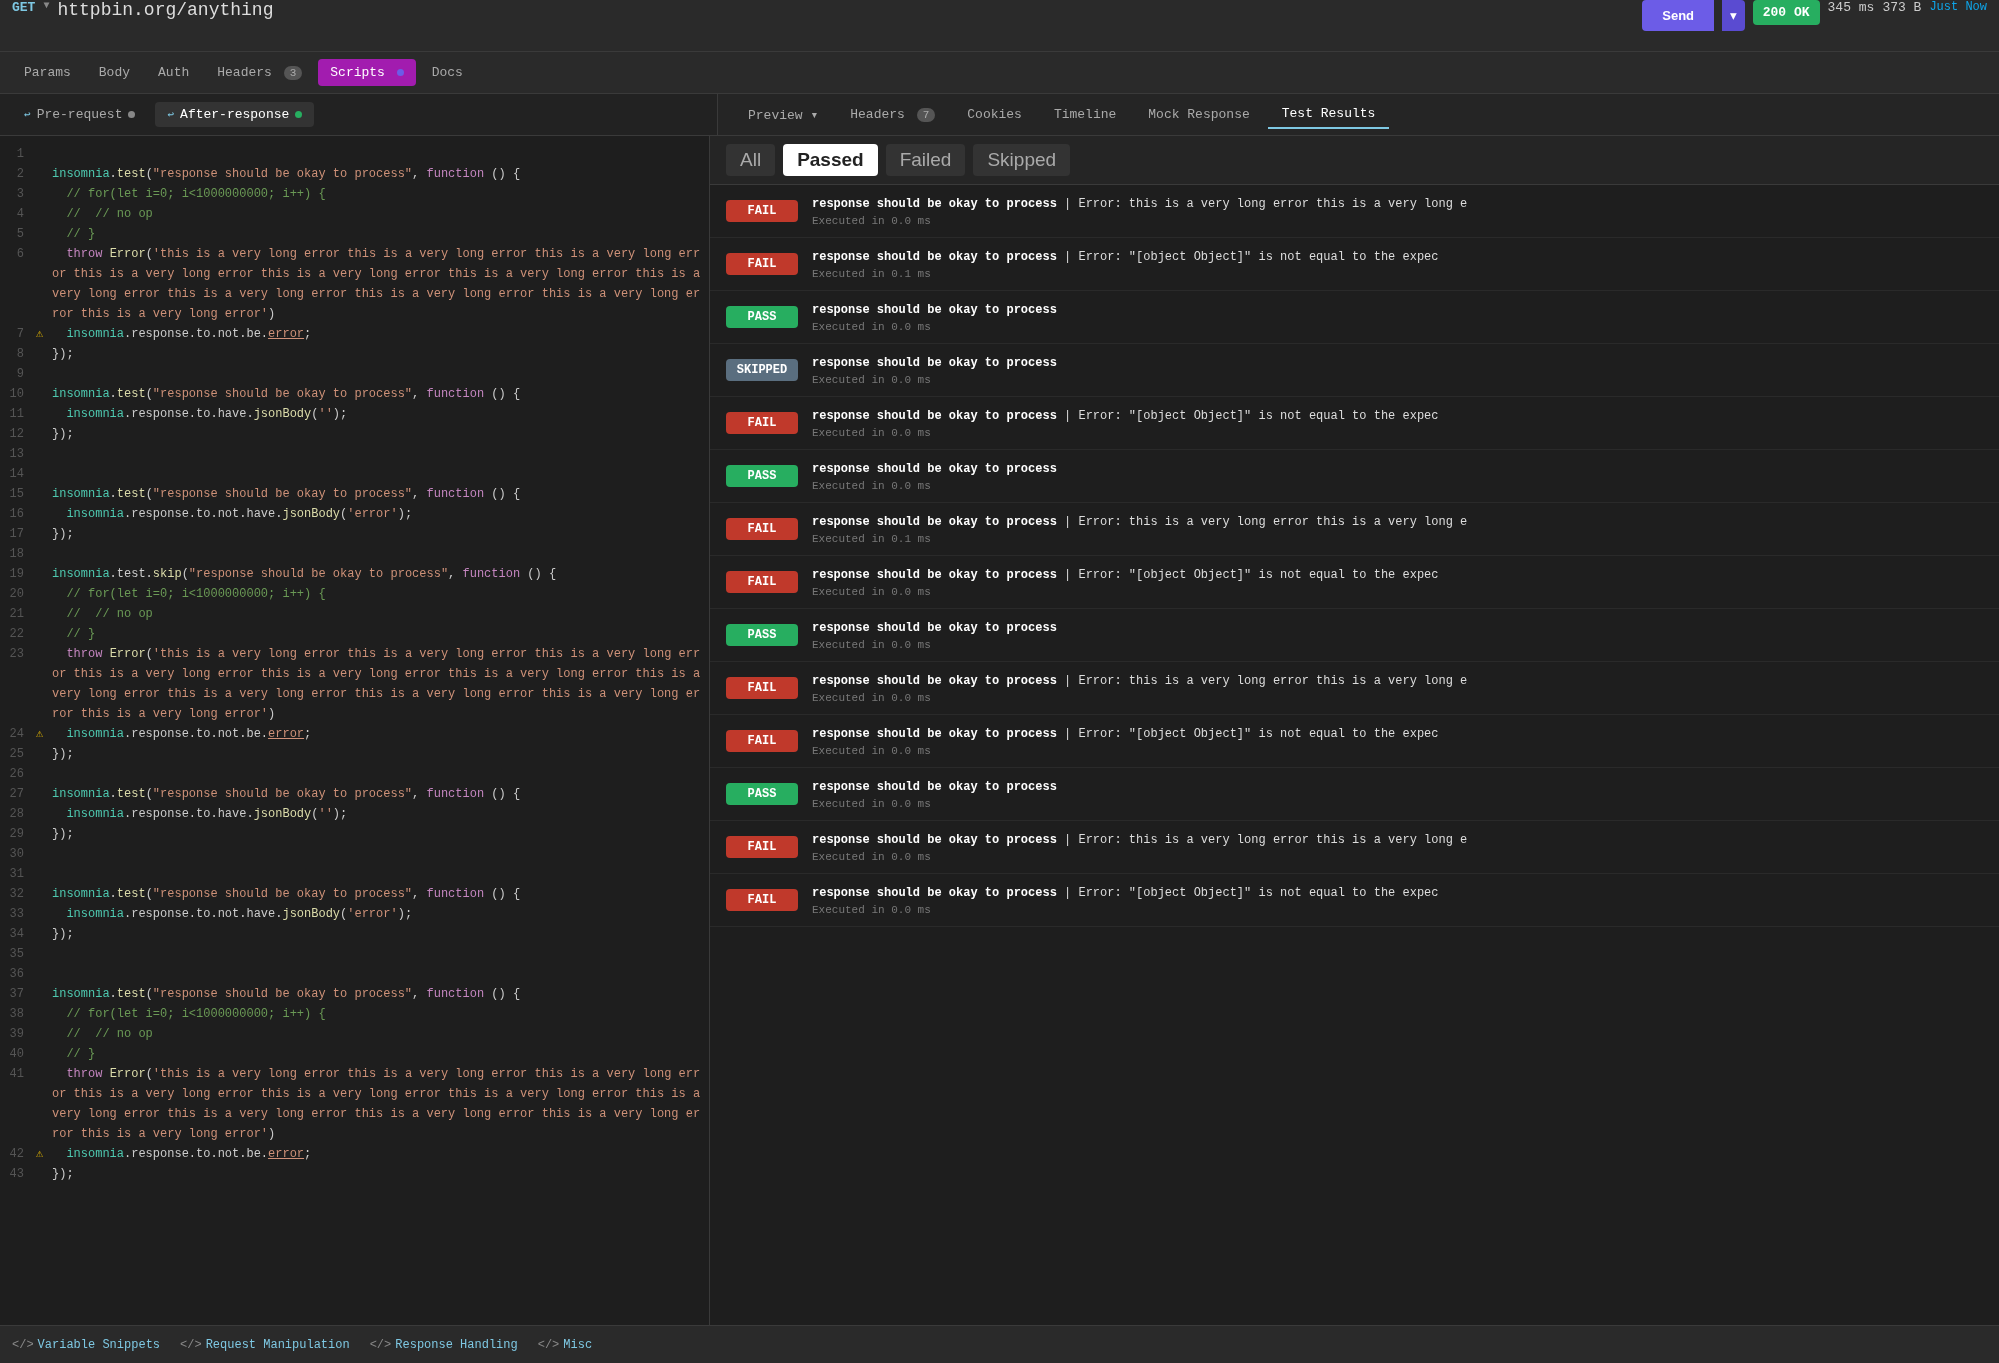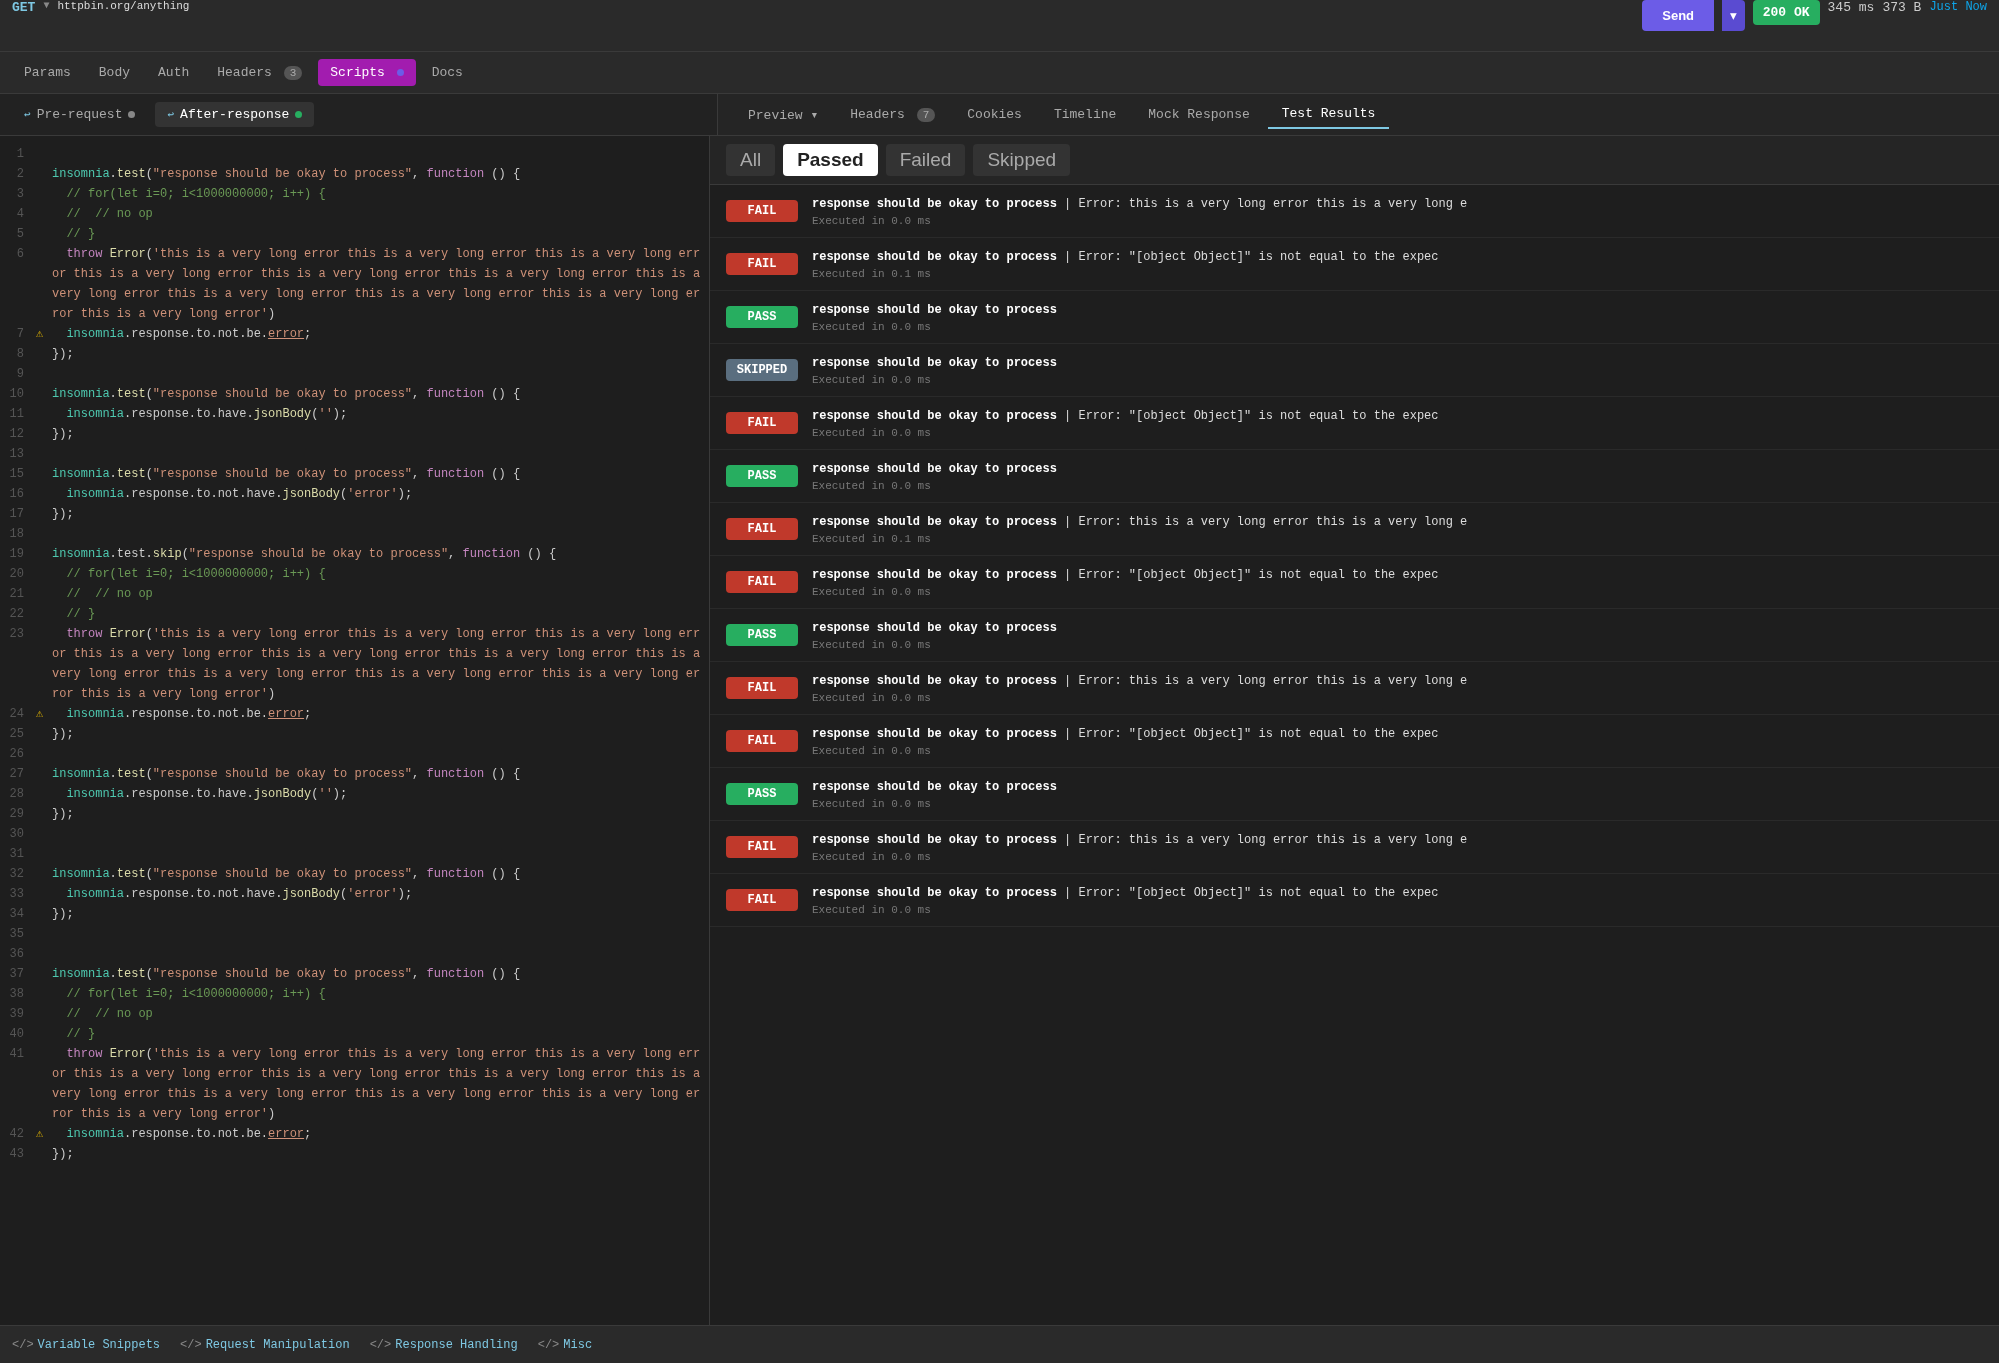--- a/index.html
+++ b/index.html
@@ -28,21 +28,21 @@
       font-size: 13px;
       font-weight: bold;
     }
     .arrow-icon {
       color: #888;
       font-size: 10px;
     }
     .url-bar {
       flex: 1;
       color: #ddd;
-      font-size: 11px;
+      font-size: 18px;
     }
     .send-btn {
       background: #6c5ce7;
       color: #fff;
       border: none;
       border-radius: 4px 0 0 4px;
       padding: 8px 20px;
       font-size: 13px;
       font-weight: bold;
       cursor: pointer;
@@ -417,20 +417,25 @@
       <span class="line-warning"></span>
       <span class="line-code">  <span class="kw-insomnia">insomnia</span>.response.to.have.<span class="kw-yellow">jsonBody</span>(<span class="kw-string">''</span>);</span>
     </div>
     <div class="code-line">
       <span class="line-num">12</span>
       <span class="line-warning"></span>
       <span class="line-code">});</span>
     </div>
     <div class="code-line">
       <span class="line-num">13</span>
+      <span class="line-warning"></span>
+      <span class="line-code"></span>
+    </div>
+    <div class="code-line">
+      <span class="line-num">14</span>
       <span class="line-warning"></span>
       <span class="line-code"></span>
     </div>
     <div class="code-line">
       <span class="line-num">15</span>
       <span class="line-warning"></span>
       <span class="line-code"><span class="kw-insomnia">insomnia</span>.<span class="kw-yellow">test</span>(<span class="kw-string">"response should be okay to process"</span>, <span class="kw-purple">function</span> () {</span>
     </div>
     <div class="code-line">
       <span class="line-num">16</span>

